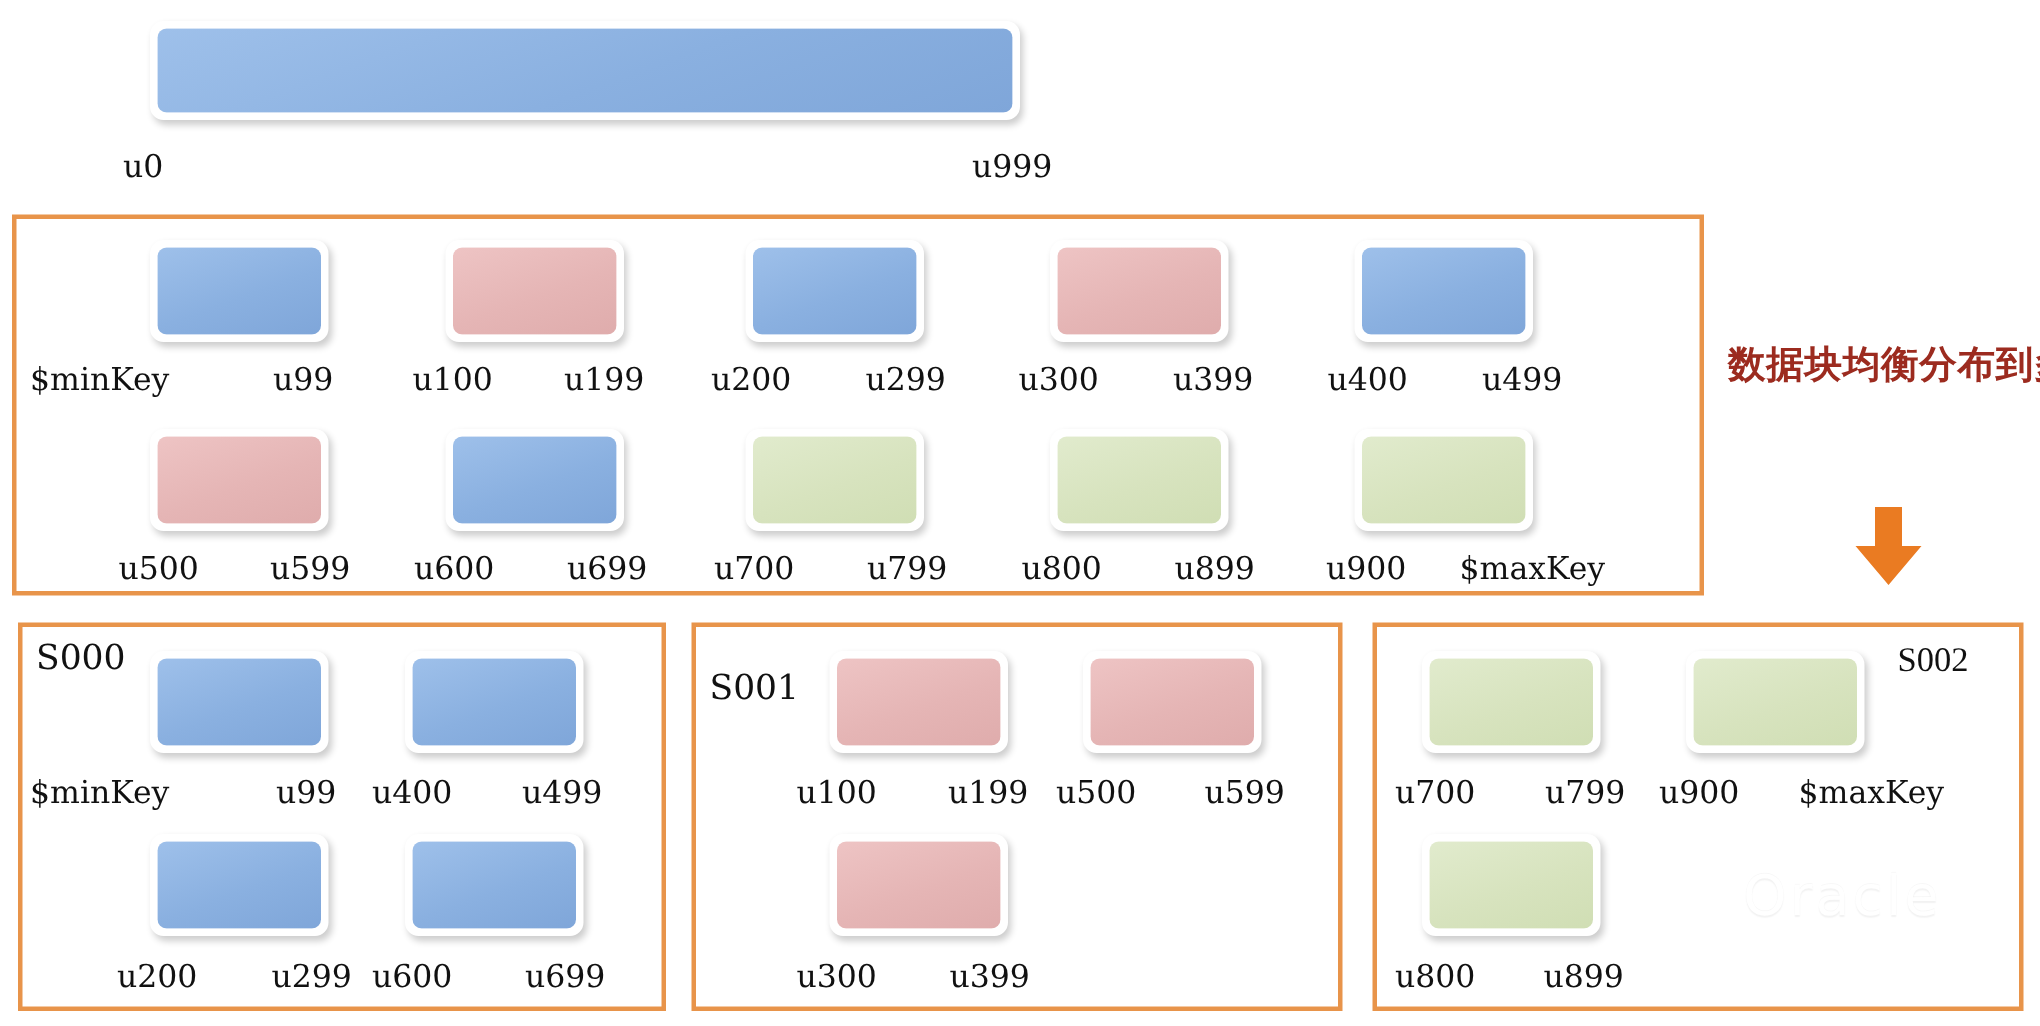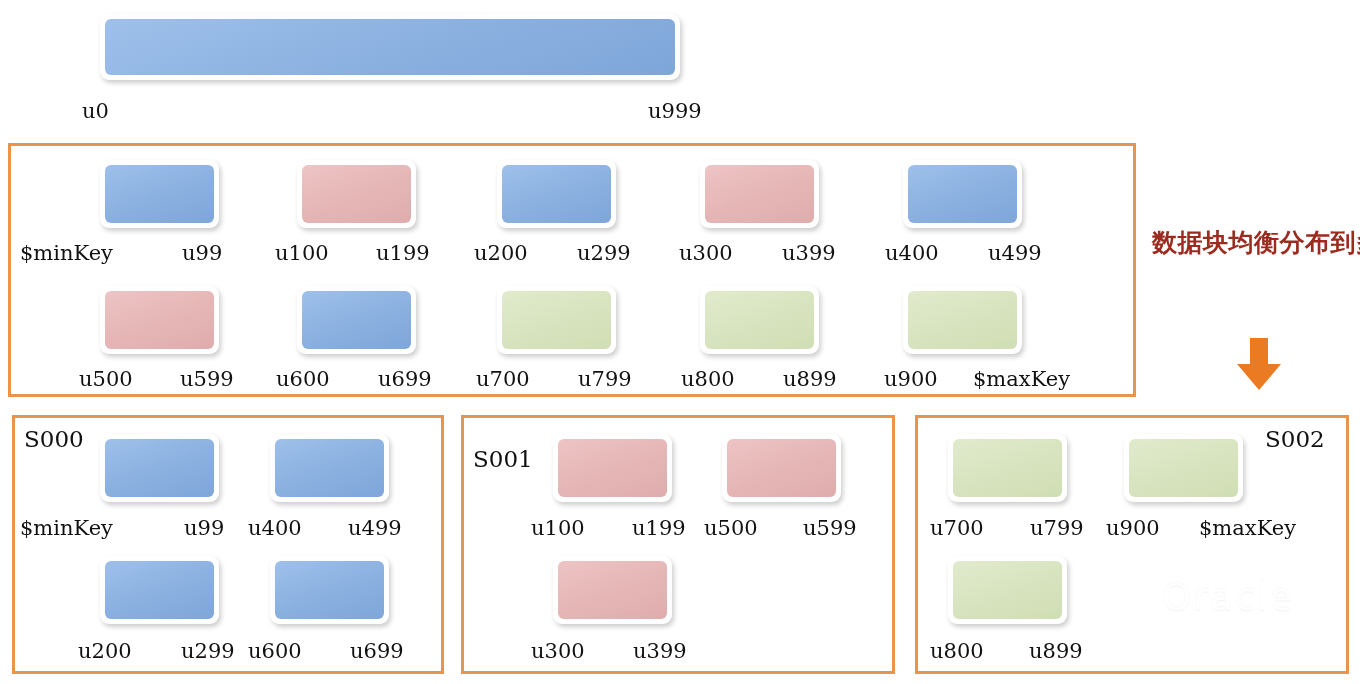--- a/index.html
+++ b/index.html
@@ -206,21 +206,21 @@
   <div class="klabel" style="left:704px;top:518px;">u500</div>
   <div class="klabel" style="left:803px;top:518px;">u599</div>
 
   <div class="chunk" style="left:553px;top:556px;width:119px;height:68px;">
     <div class="fill pink"></div>
     </div>
   <div class="klabel" style="left:531px;top:641px;">u300</div>
   <div class="klabel" style="left:633px;top:641px;">u399</div>
 
   <div class="frame" style="left:915px;top:415px;width:434px;height:259px;"></div>
-  <div class="frame-title" style="left:1265px;top:428px;">S002</div>
+  <div class="frame-title" style="left:1265px;top:428px;font-family:Liberation Serif, serif;">S002</div>
 
   <div class="chunk" style="left:948px;top:434px;width:119px;height:68px;">
     <div class="fill green"></div>
     </div>
   <div class="klabel" style="left:930px;top:518px;">u700</div>
   <div class="klabel" style="left:1030px;top:518px;">u799</div>
 
   <div class="chunk" style="left:1124px;top:434px;width:119px;height:68px;">
     <div class="fill green"></div>
     </div>

